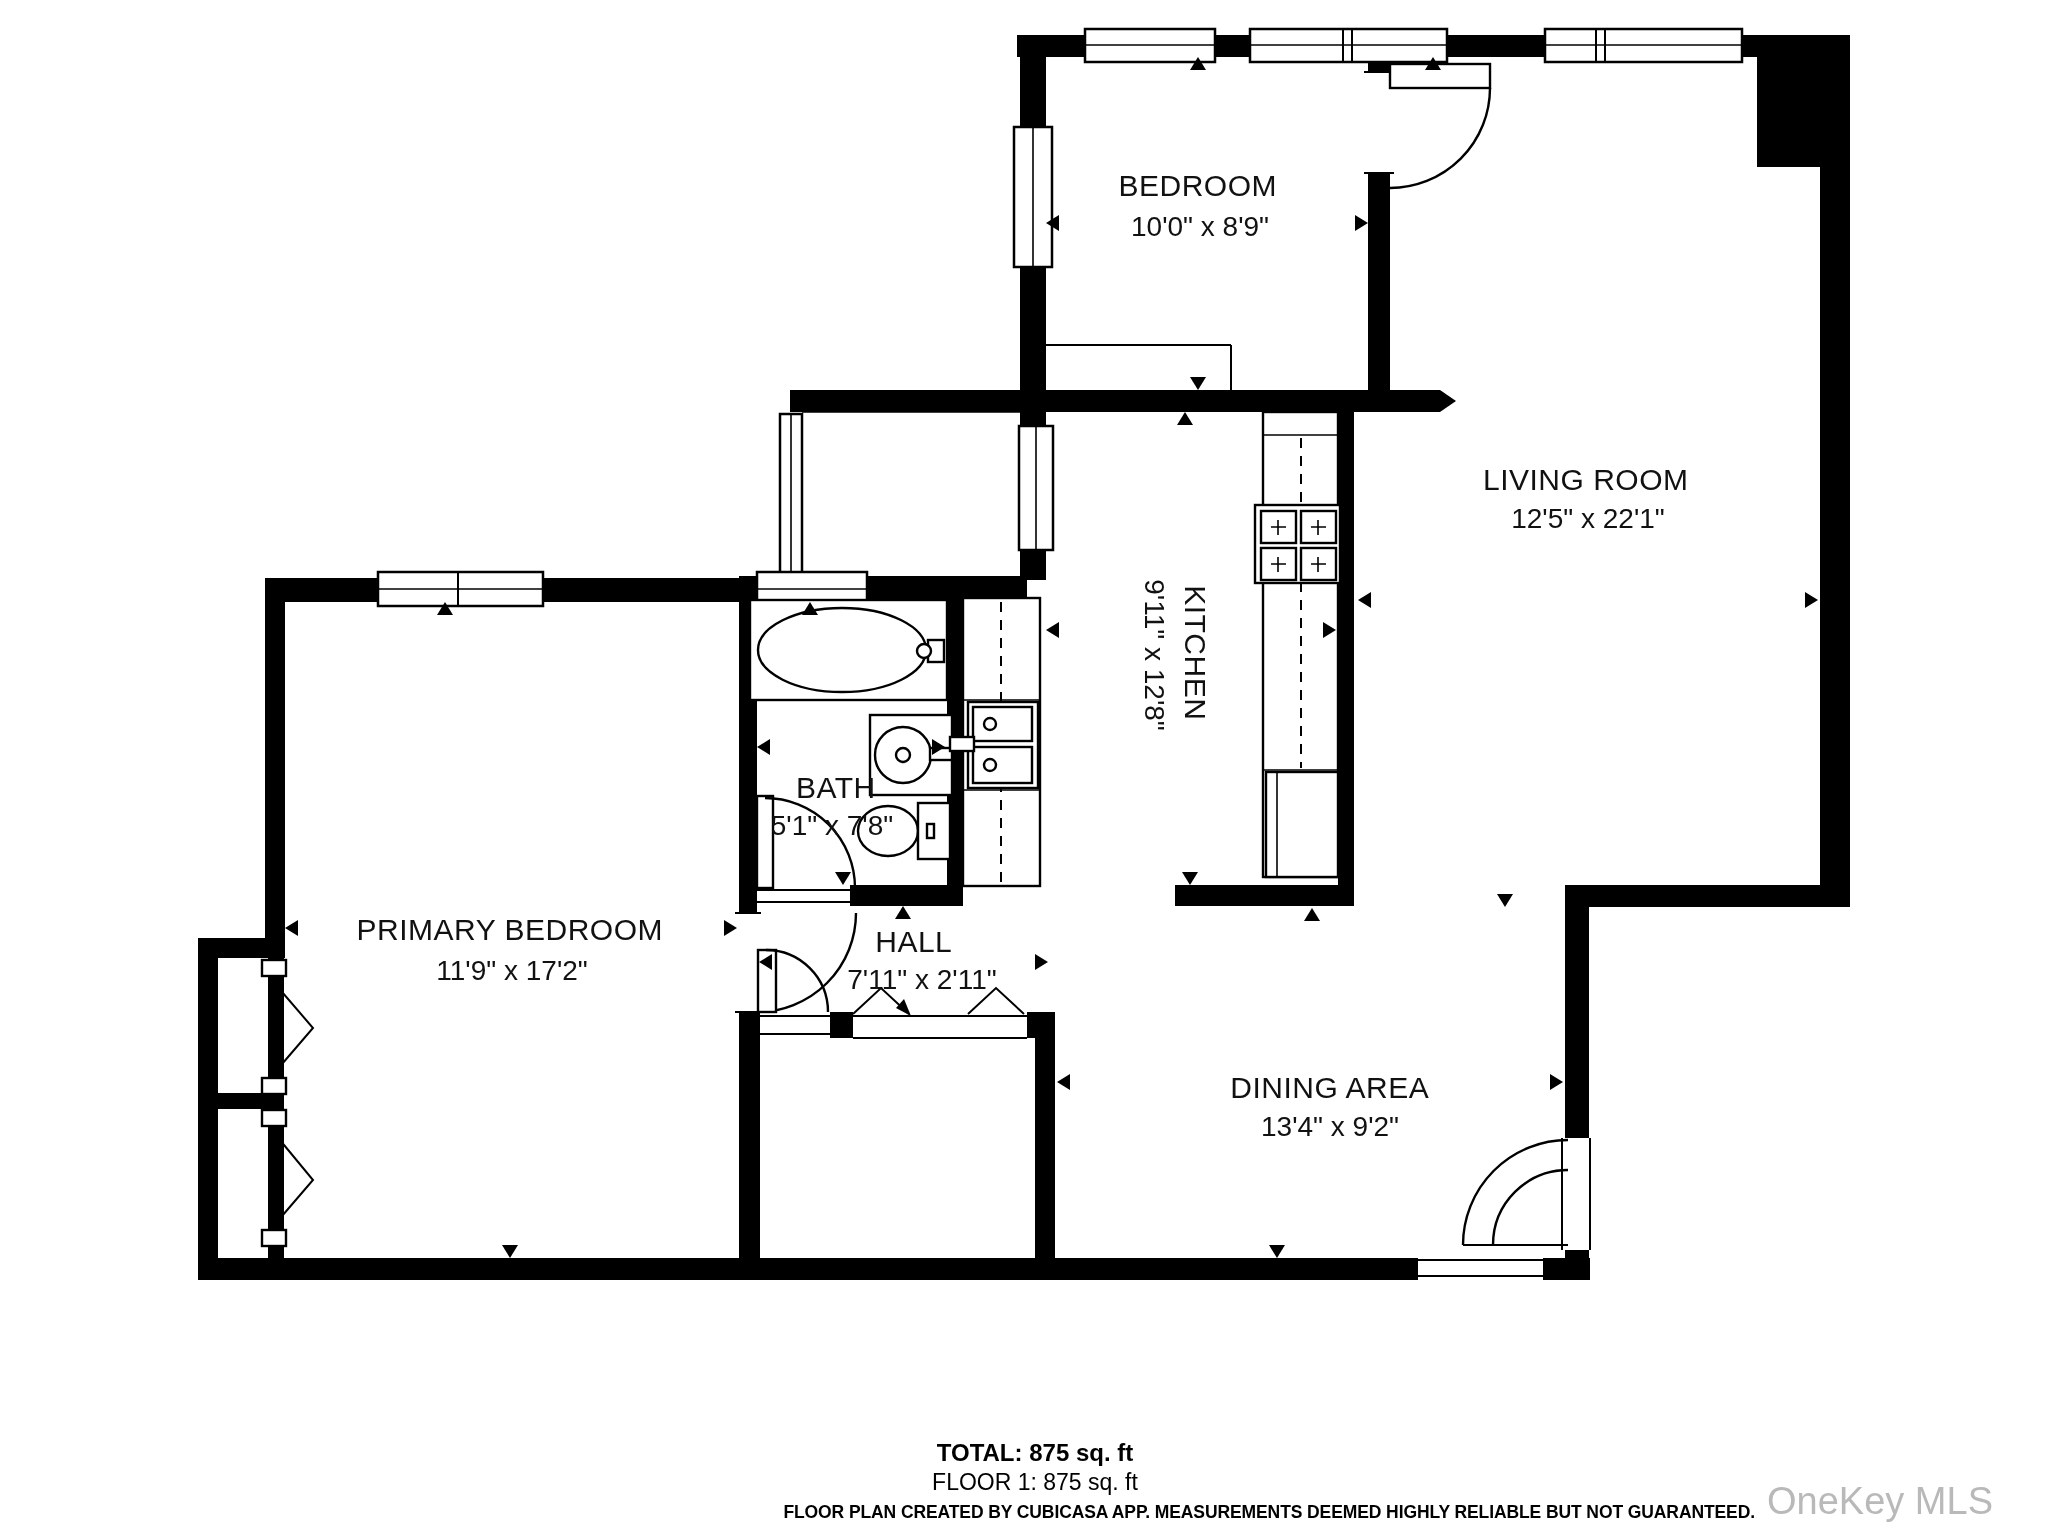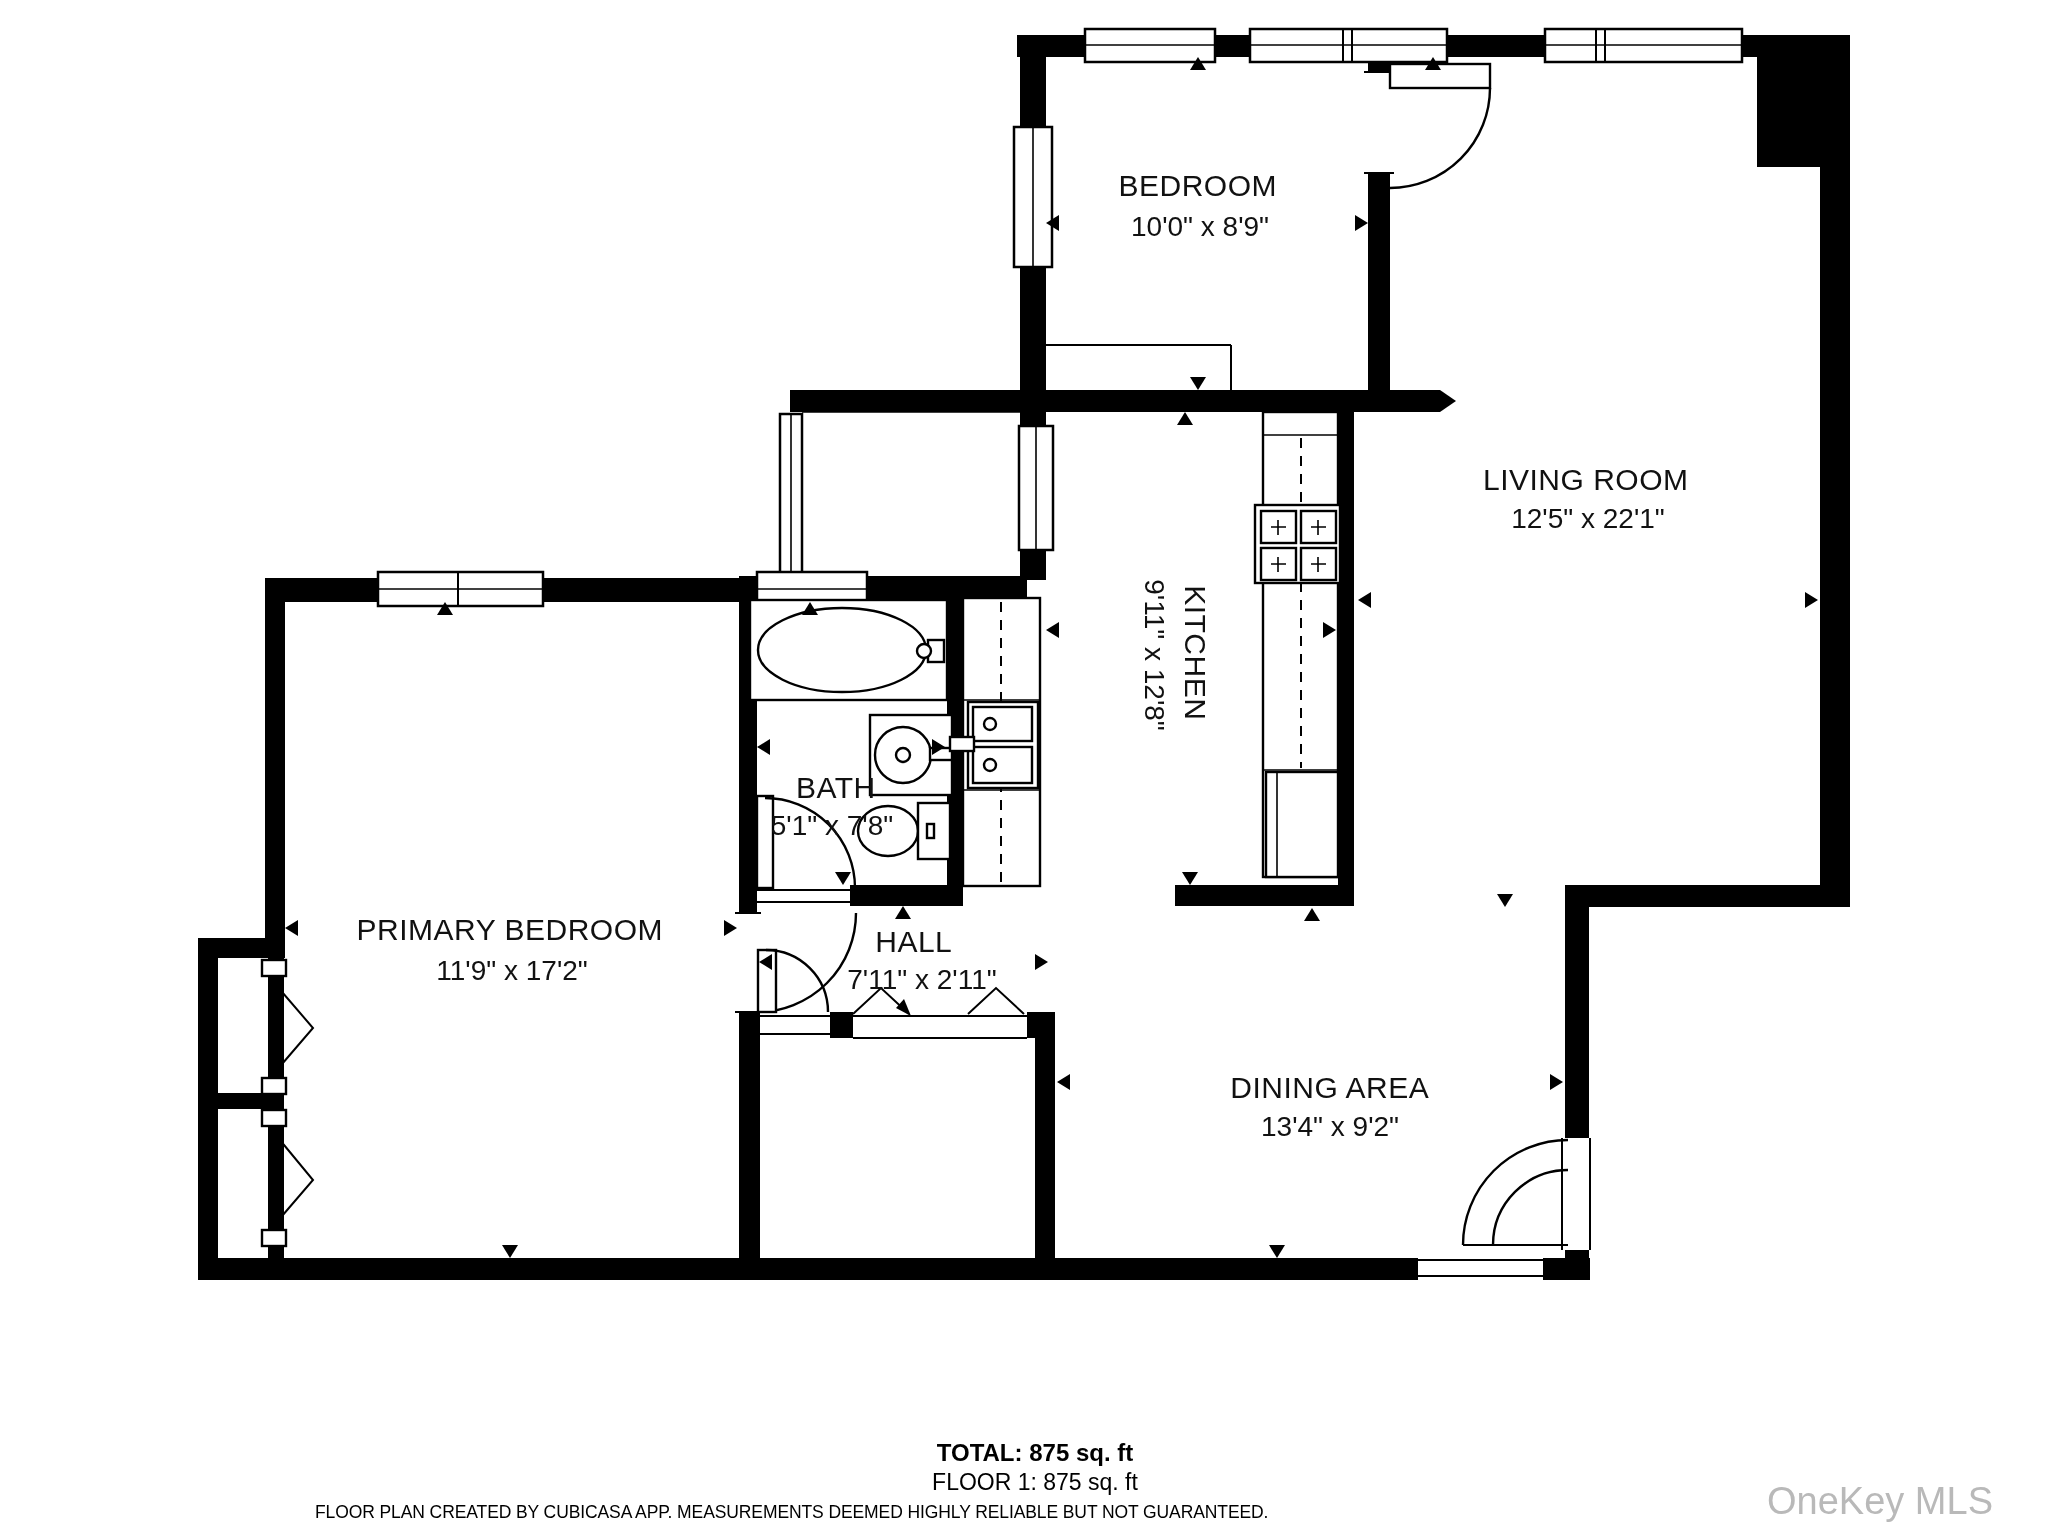--- a/index.html
+++ b/index.html
@@ -14,22 +14,22 @@
   .thin{stroke:#000;stroke-width:2;fill:none;}
   .thin15{stroke:#000;stroke-width:1.6;fill:none;}
   .fixture{fill:#fff;stroke:#000;stroke-width:2.4;}
   .arc{fill:none;stroke:#000;stroke-width:2.4;}
   .dash{stroke:#000;stroke-width:2;fill:none;stroke-dasharray:10 8;}
   .marker{fill:#000;stroke:none;}
   .opening{fill:#fff;stroke:none;}
   #totals{position:absolute;left:515px;top:1438px;width:1040px;text-align:center;color:#000;}
   #total-line{font-size:24px;font-weight:bold;line-height:30px;}
   #floor-line{font-size:23px;font-weight:normal;line-height:28px;}
-  #disclaimer{position:absolute;left:315px;top:1502px;width:1440px;text-align:left;
-              font-size:17.5px;font-weight:normal;color:#000;letter-spacing:-.1px;}
+  #disclaimer{position:absolute;left:315px;top:1502px;width:1440px;text-align:right;
+              font-size:17.5px;font-weight:bold;color:#000;letter-spacing:-.1px;}
   #watermark{position:absolute;right:55px;top:1480px;font-size:38px;color:#b9b9b9;}
 </style>
 </head>
 <body>
 
 <div id="plan-wrap">
 <svg width="2048" height="1536" viewBox="0 0 2048 1536">
 
   <g>
     <rect class="wall" x="1017" y="35" width="833" height="22"></rect>

